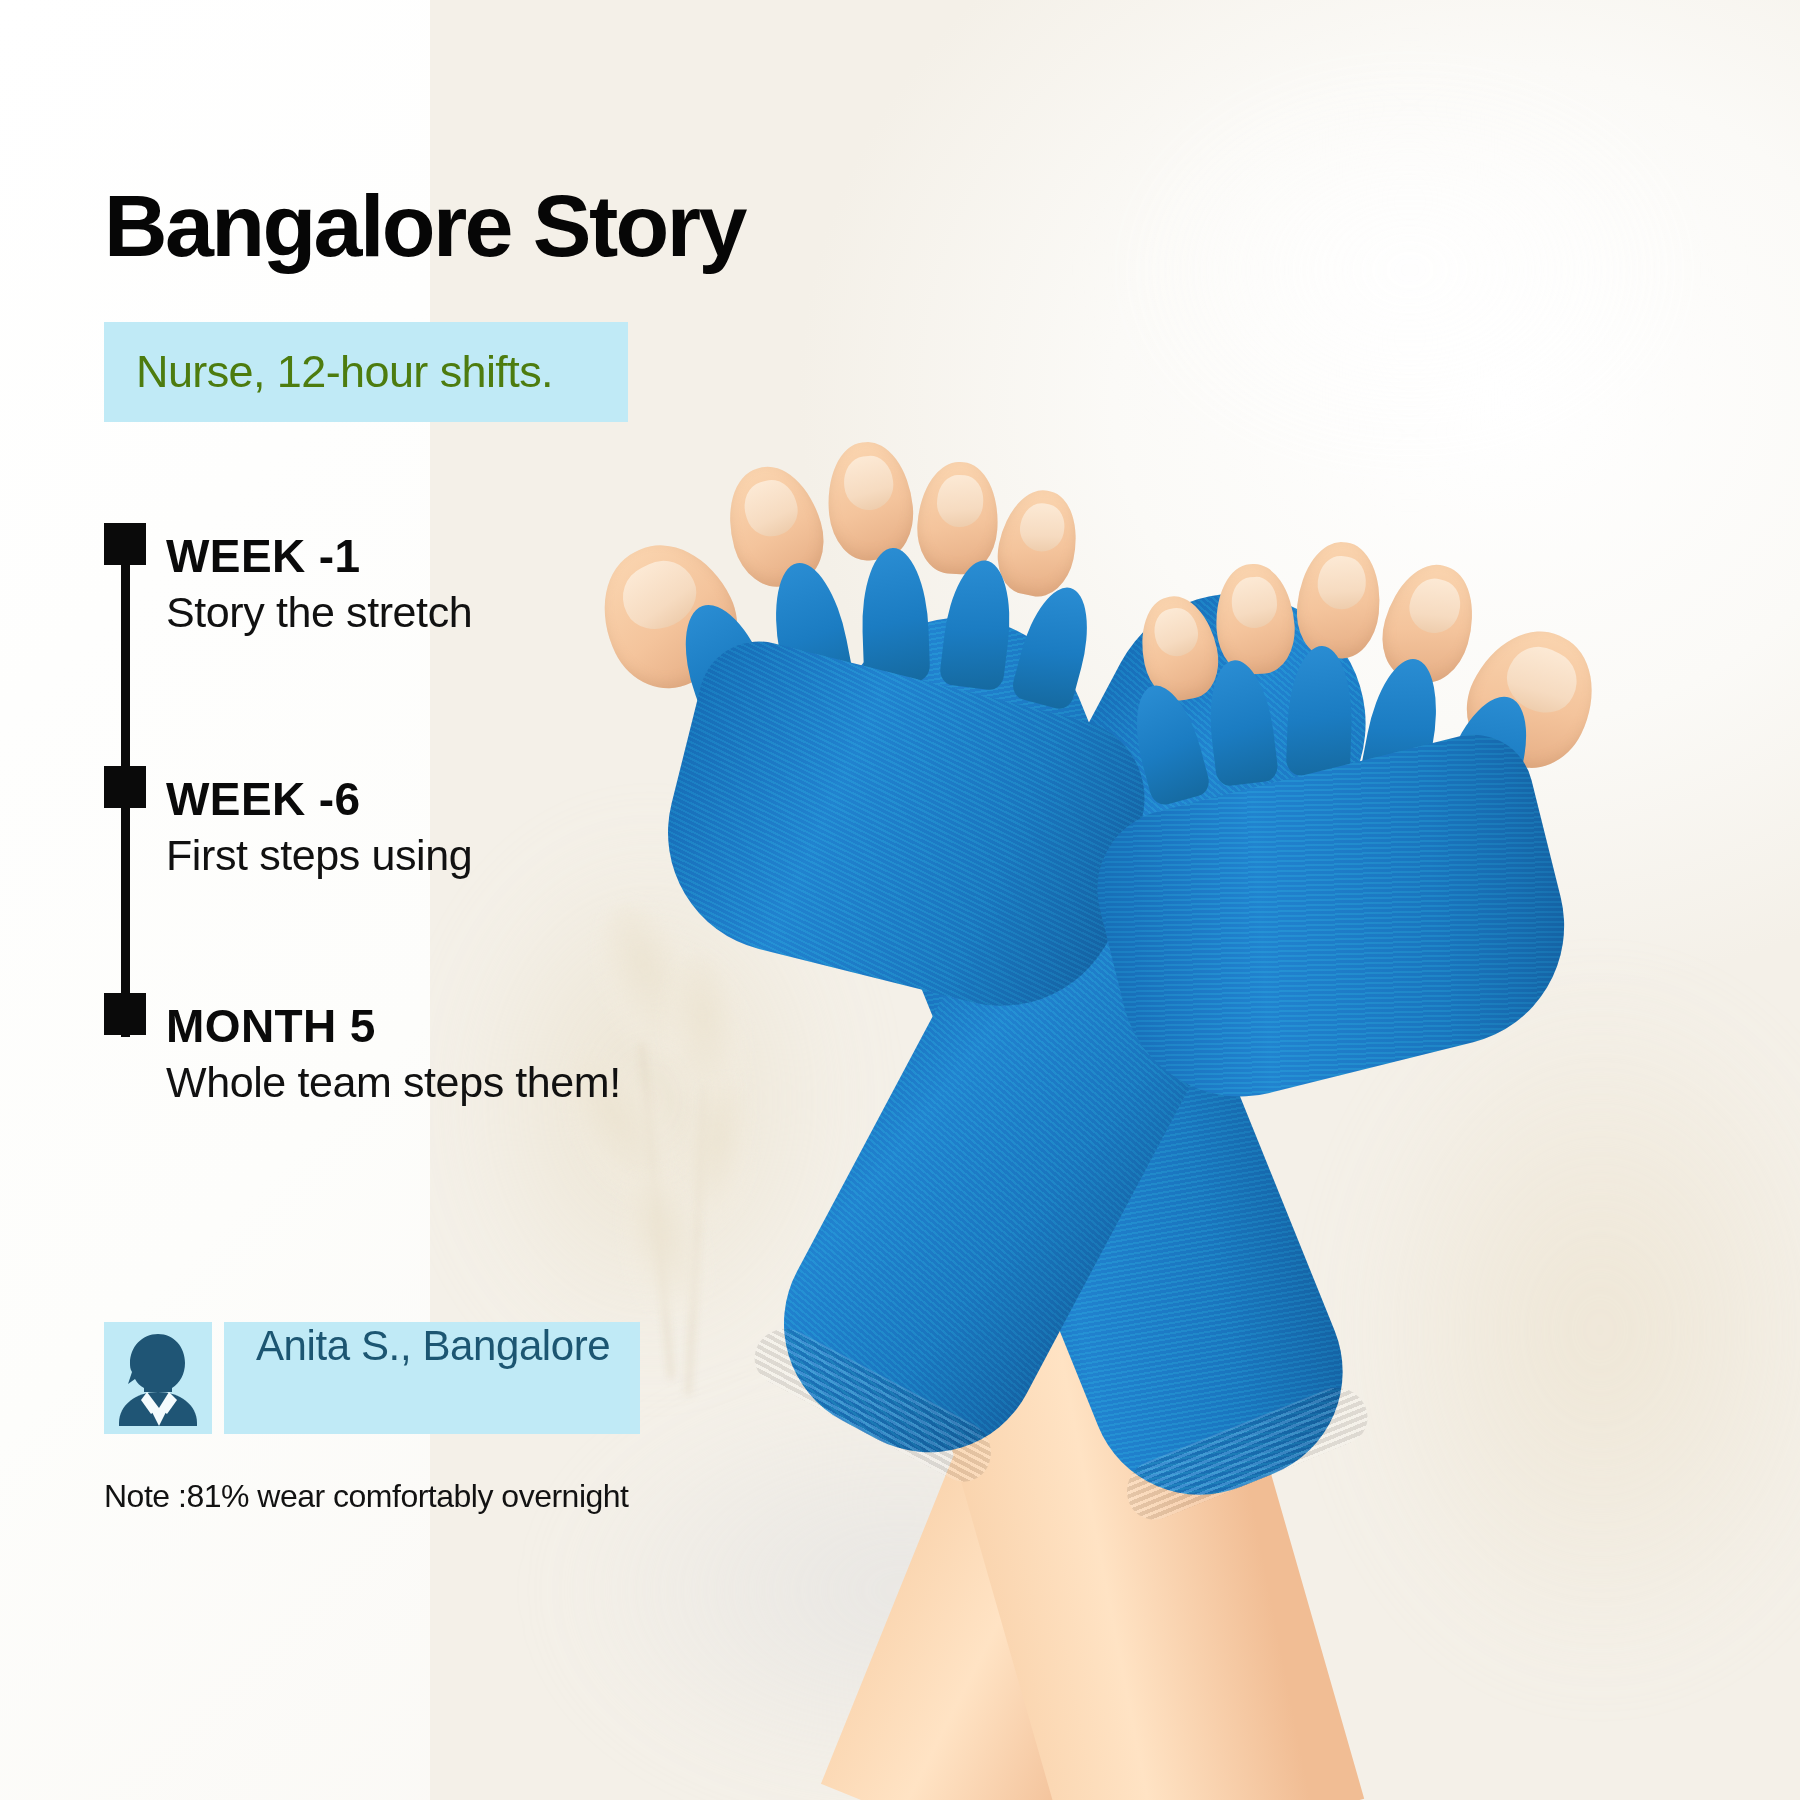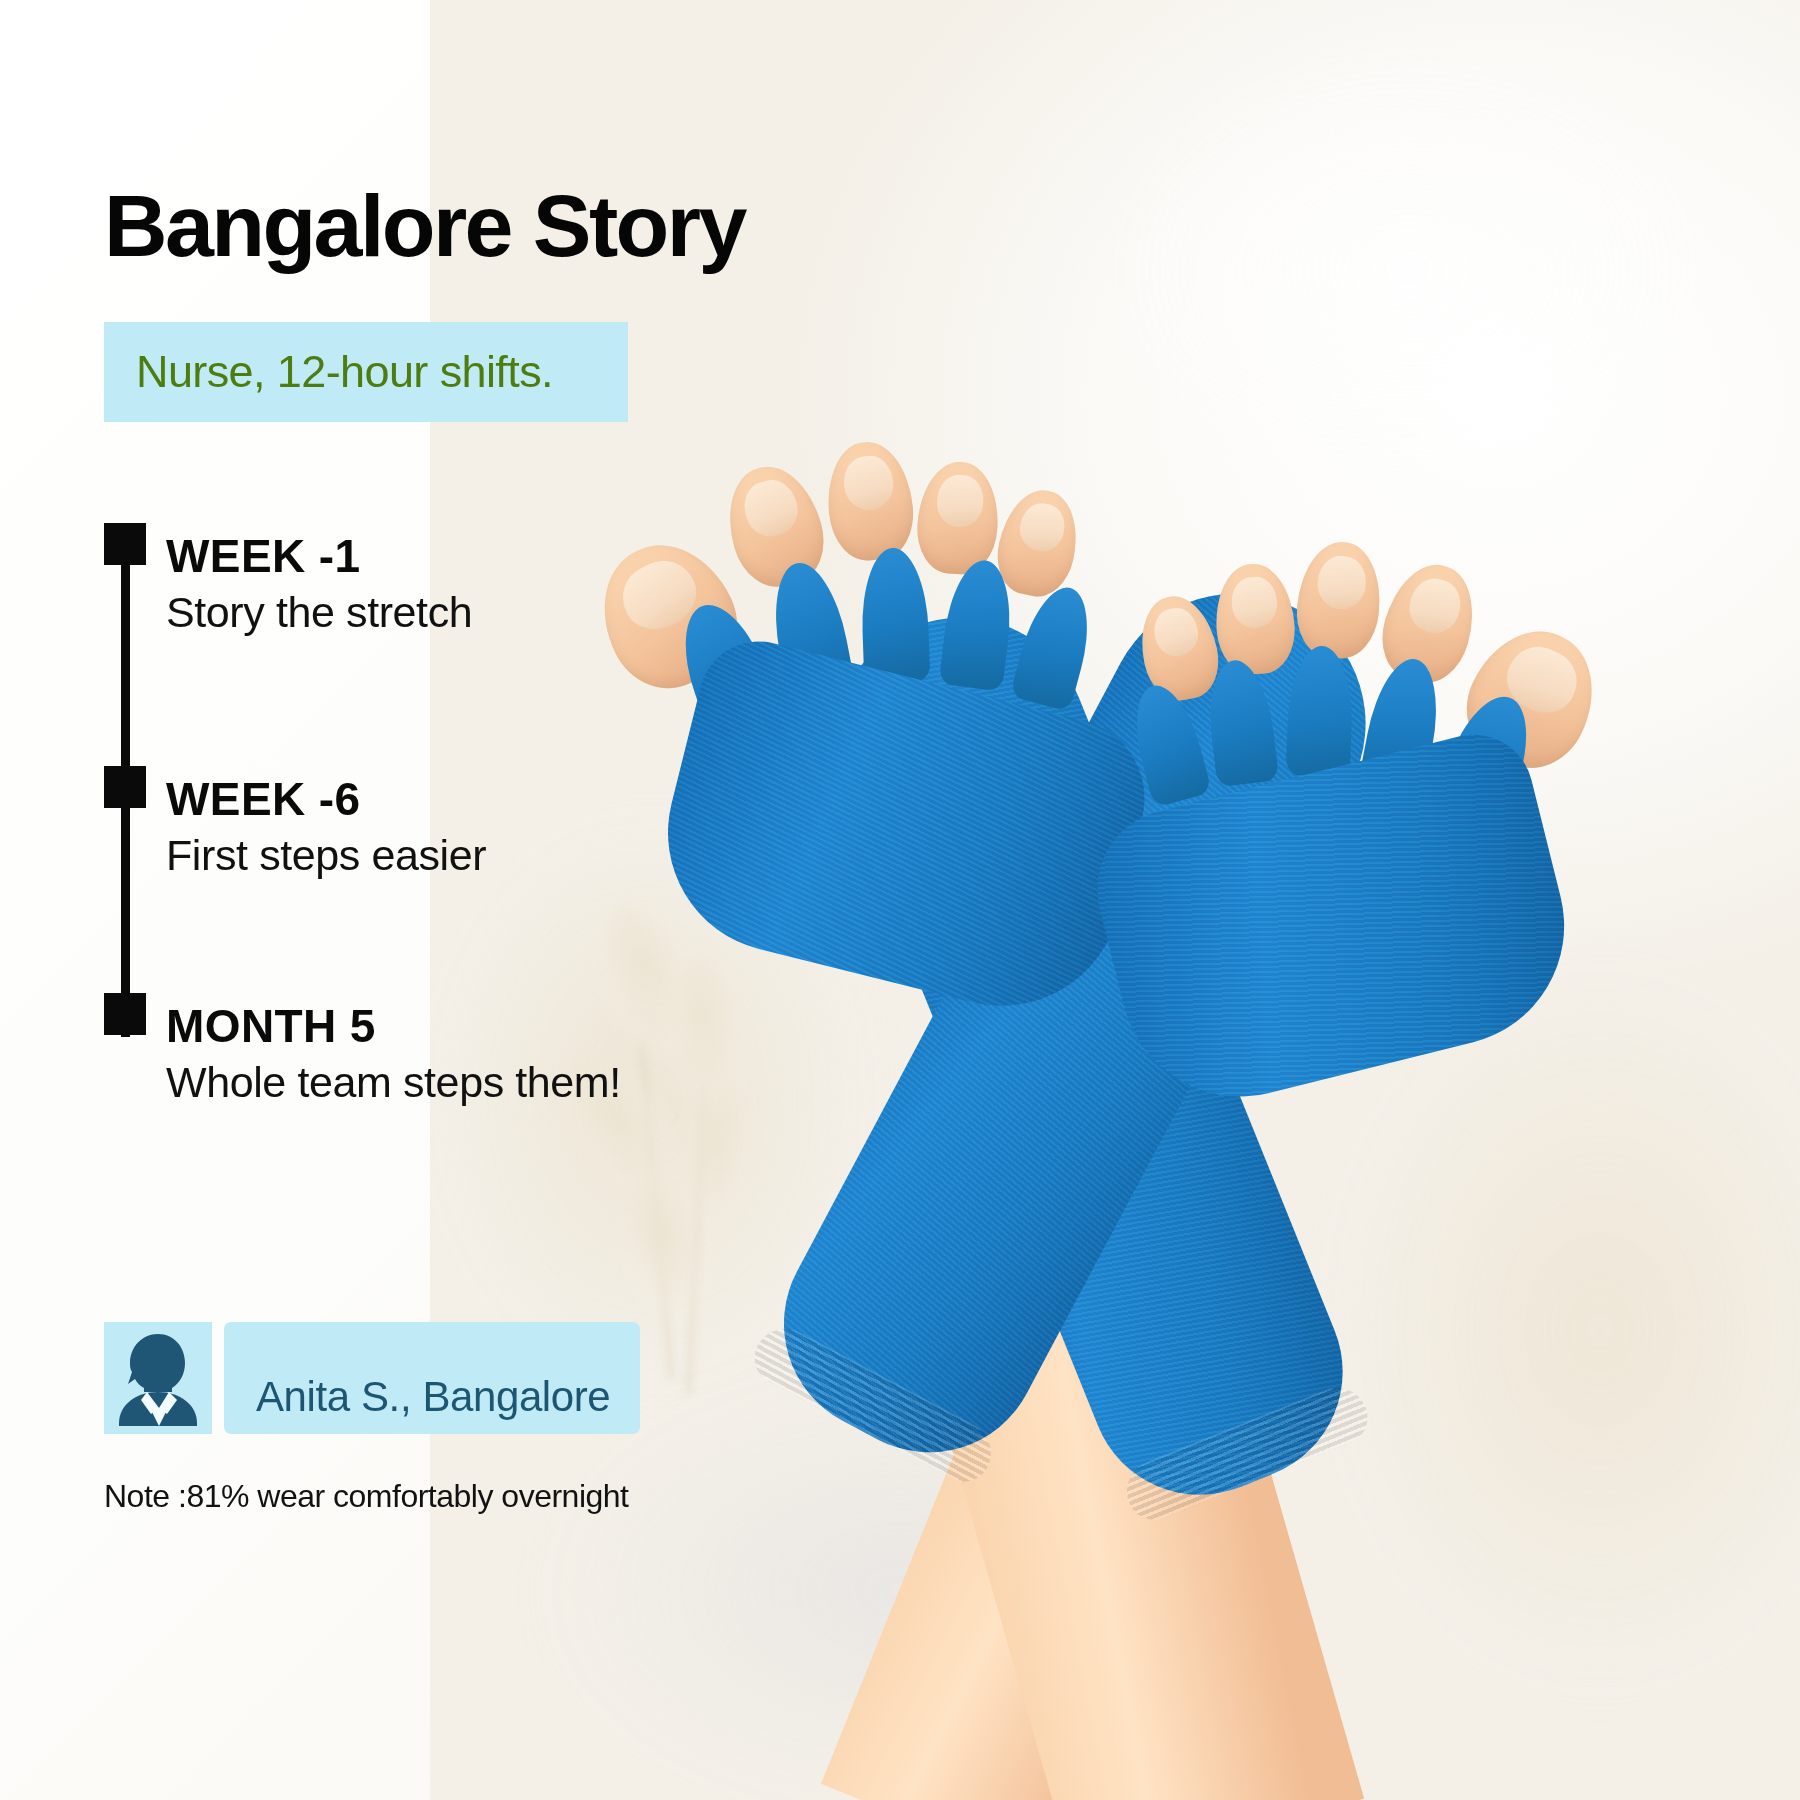--- a/index.html
+++ b/index.html
@@ -273,24 +273,23 @@
     height: 112px;
     background: #c0eaf6;
     position: relative;
     flex: none;
   }
   .avatar-box svg { display: block; width: 100%; height: 100%; }
   .attrib-name {
     background: #c0eaf6;
     height: 112px;
     display: flex;
-    align-items: flex-end;
-    padding: 0 30px 13px 32px;
+    align-items: flex-start;
+    padding: 0 30px 0 32px;
     box-sizing: border-box;
-    border-radius: 7px;
   }
   .attrib-name span {
     font-size: 42px;
     color: #1c5672;
     letter-spacing: -.4px;
     white-space: nowrap;
   }
 
   .note {
     position: absolute;
@@ -412,21 +411,21 @@
         <div class="tl-text">
           <div class="tl-label">WEEK -1</div>
           <div class="tl-desc">Story the stretch</div>
         </div>
       </div>
 
       <div class="tl-item tl-i1">
         <div class="tl-square"></div>
         <div class="tl-text">
           <div class="tl-label">WEEK -6</div>
-          <div class="tl-desc">First steps easier</div>
+          <div class="tl-desc">First steps using</div>
         </div>
       </div>
 
       <div class="tl-item tl-i2">
         <div class="tl-square"></div>
         <div class="tl-text">
           <div class="tl-label">MONTH 5</div>
           <div class="tl-desc">Whole team steps them!</div>
         </div>
       </div>

